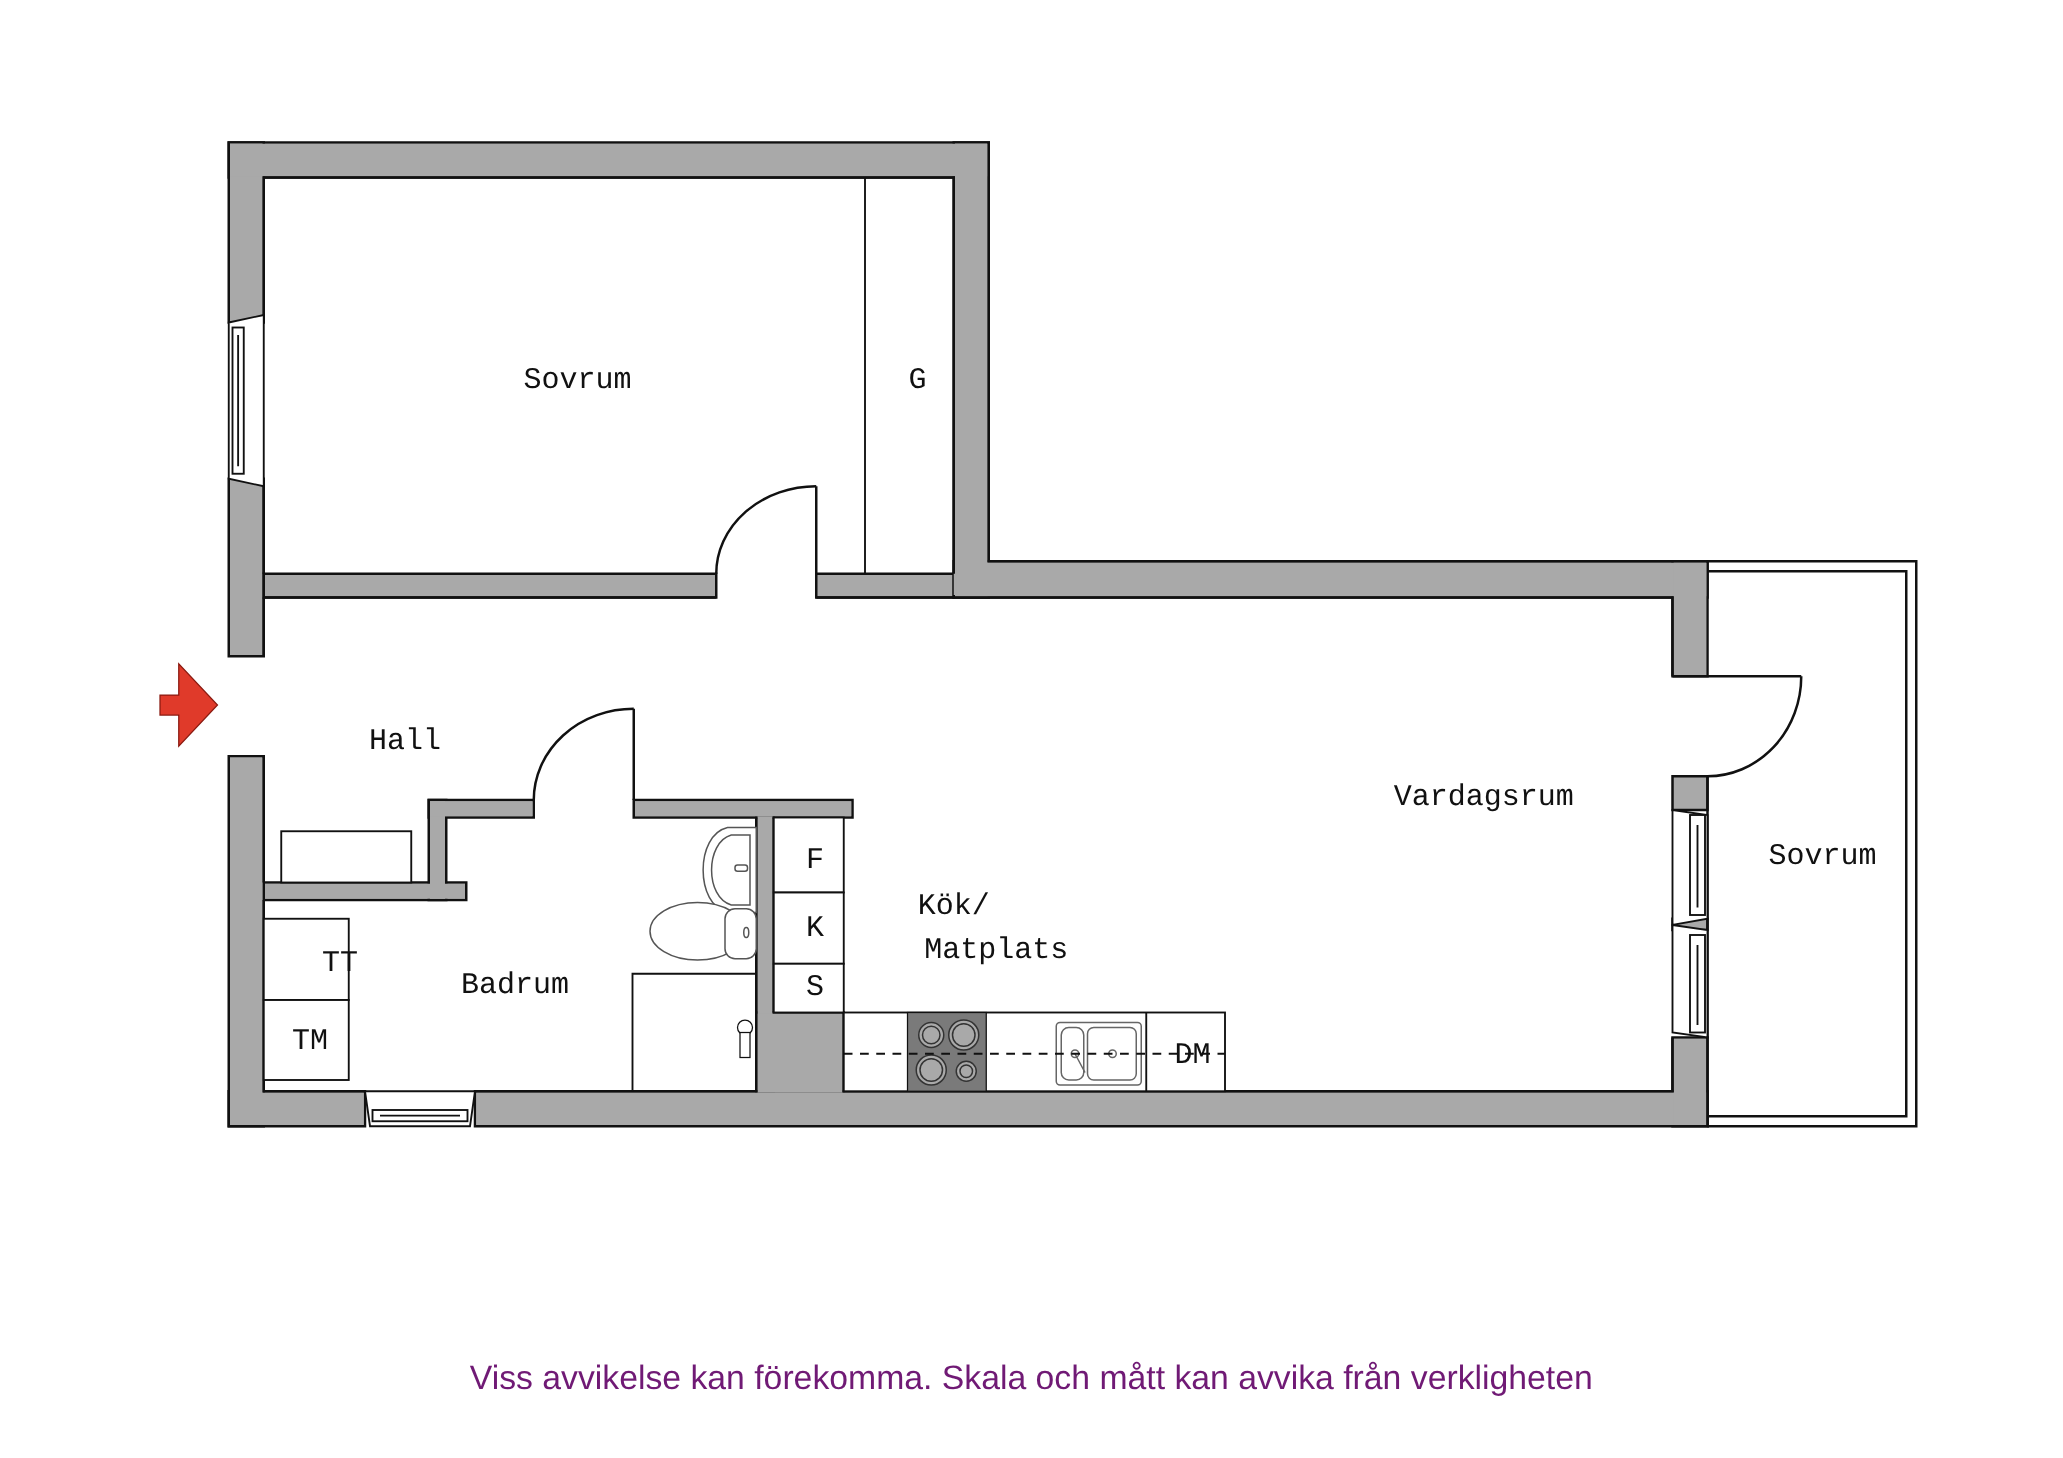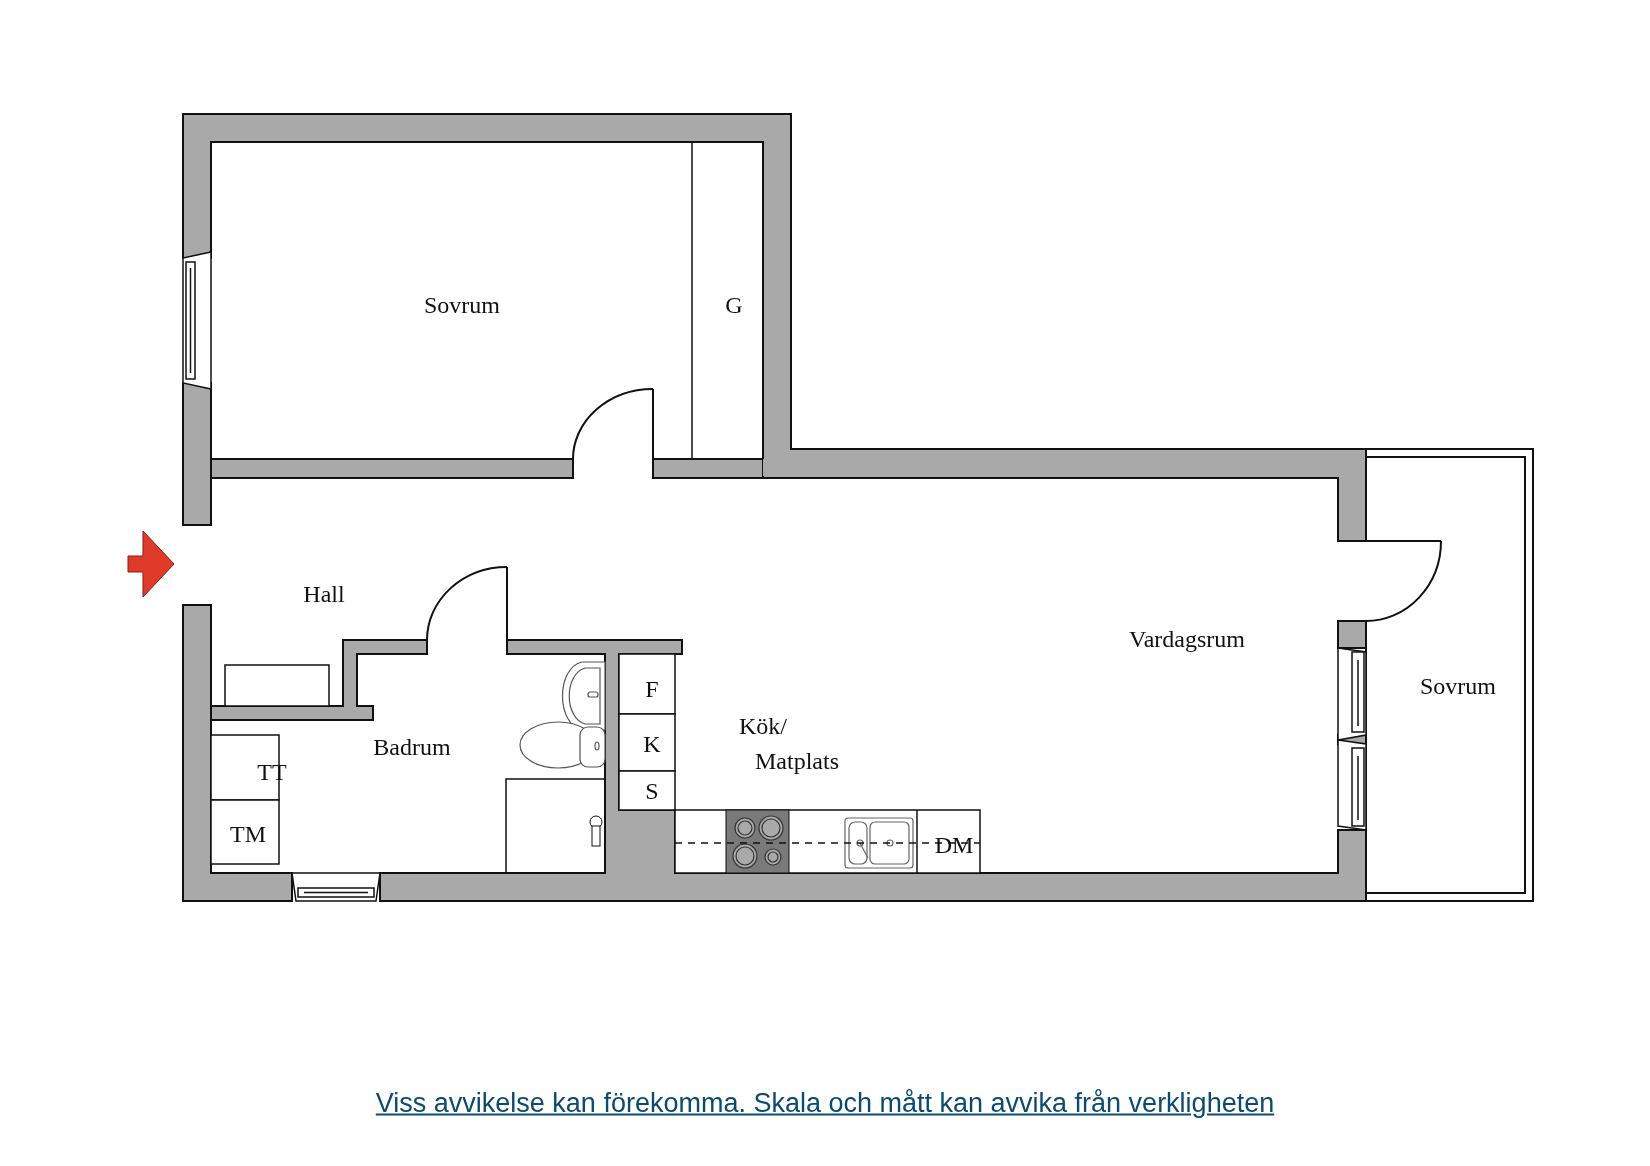--- a/index.html
+++ b/index.html
@@ -1,19 +1,19 @@
 <!DOCTYPE html>
 <html><head>
 <meta charset="utf-8">
 <style>
   html, body { margin: 0; padding: 0; background: #ffffff; }
   body { width: 1650px; height: 1166px; position: relative; overflow: hidden; font-family: "Liberation Sans", sans-serif; }
   #plan { position: absolute; left: 0; top: 0; }
-  .lbl { position: absolute; color: #111; font-family: Liberation Serif, serif; font-size: 24px; white-space: nowrap; transform: translate(-50%, -50%); line-height: 1; }
-  .disclaimer { position: absolute; left: 825px; top: 1103px; transform: translate(-50%, -50%); font-size: 27px; color: #0c4a6e; white-space: nowrap; font-family: "Liberation Sans", sans-serif; text-decoration: underline; }
+  .lbl { position: absolute; color: #111; font-family: Liberation Mono, monospace; font-size: 24px; white-space: nowrap; transform: translate(-50%, -50%); line-height: 1; }
+  .disclaimer { position: absolute; left: 825px; top: 1103px; transform: translate(-50%, -50%); font-size: 27px; color: #701a75; white-space: nowrap; font-family: "Liberation Sans", sans-serif; }
 </style>
 </head>
 <body>
 
 <svg id="plan" width="1650" height="1166" viewBox="0 0 1650 1166" xmlns="http://www.w3.org/2000/svg">
   <g stroke="#111" stroke-width="2" fill="#a9a9a9">
 
     <g>
 
       <rect x="183" y="114" width="608" height="28"></rect>
@@ -186,21 +186,21 @@
   </g>
 
   <line x1="675" y1="843" x2="980" y2="843" stroke="#111" stroke-width="1.5" stroke-dasharray="7,6"></line>
 
   <polygon points="128,556 143,556 143,531 174,564 143,597 143,572 128,572" fill="#e03a2a" stroke="#8a1a10" stroke-width="1"></polygon>
 </svg>
 
 <div class="lbl" style="left:462px; top:305px;">Sovrum</div>
 <div class="lbl" style="left:734px; top:305px;">G</div>
 <div class="lbl" style="left:324px; top:570px;margin-top:24px;">Hall</div>
-<div class="lbl" style="left:412px; top:747px;">Badrum</div>
+<div class="lbl" style="left:412px; top:789px;">Badrum</div>
 <div class="lbl" style="left:763px; top:726px;text-align:center;">Kök/</div>
 <div class="lbl" style="left:797px; top:761px;">Matplats</div>
 <div class="lbl" style="left:1187px; top:639px;">Vardagsrum</div>
 <div class="lbl" style="left:1458px; top:686px;">Sovrum</div>
 
 <div class="lbl" style="left:248px; top:772px;margin-left:24px;">TT</div>
 <div class="lbl" style="left:248px; top:834px;">TM</div>
 <div class="lbl" style="left:652px; top:689px;">F</div>
 <div class="lbl" style="left:652px; top:744px;">K</div>
 <div class="lbl" style="left:652px; top:791px;">S</div>

